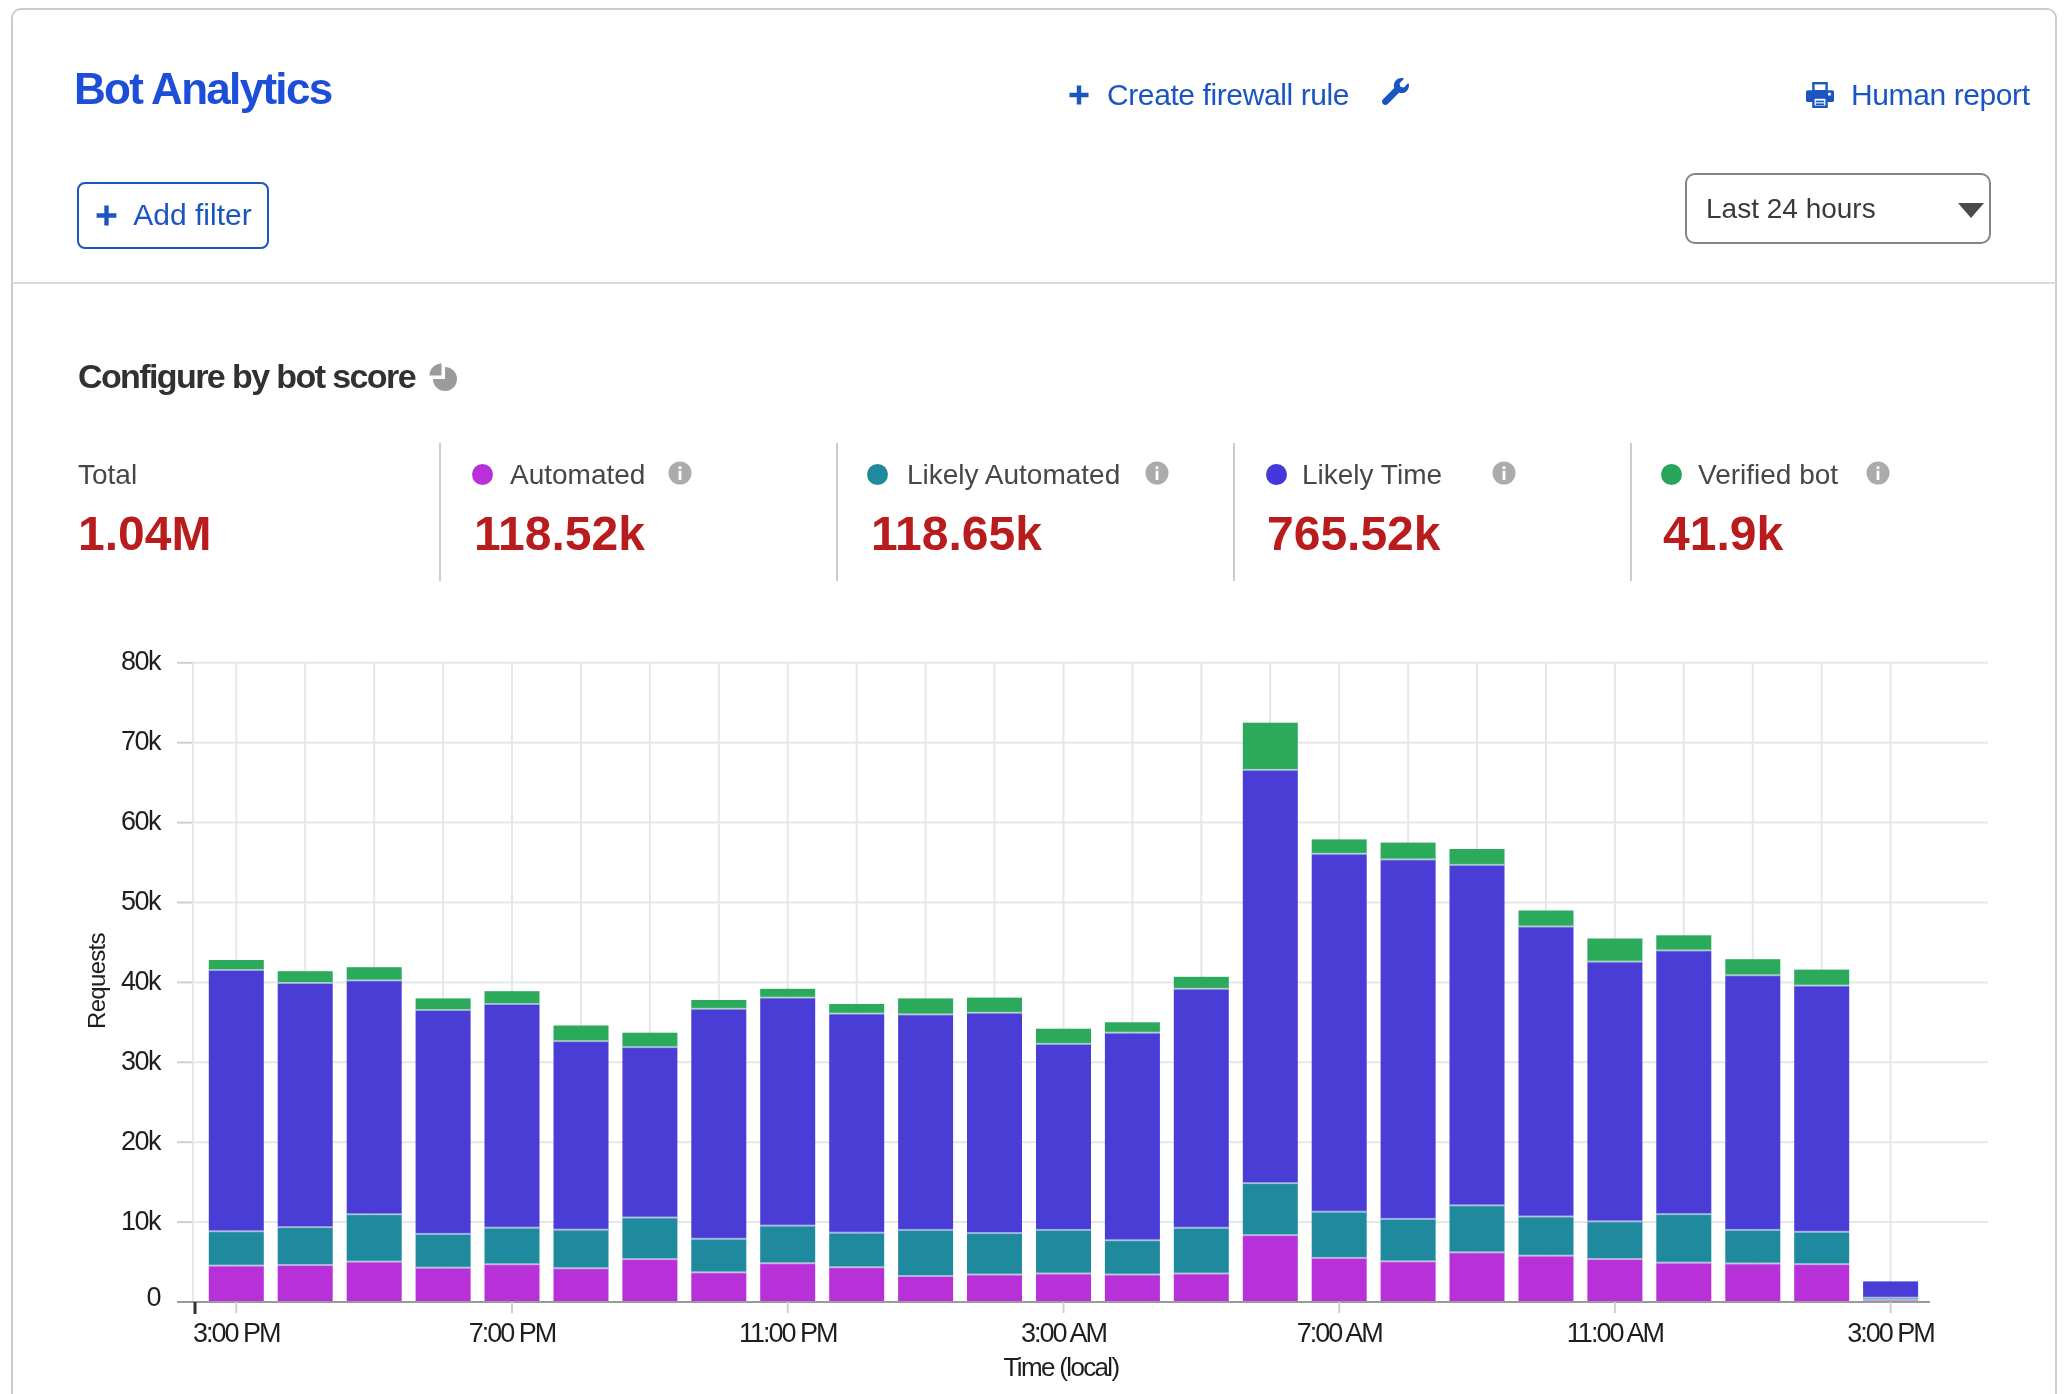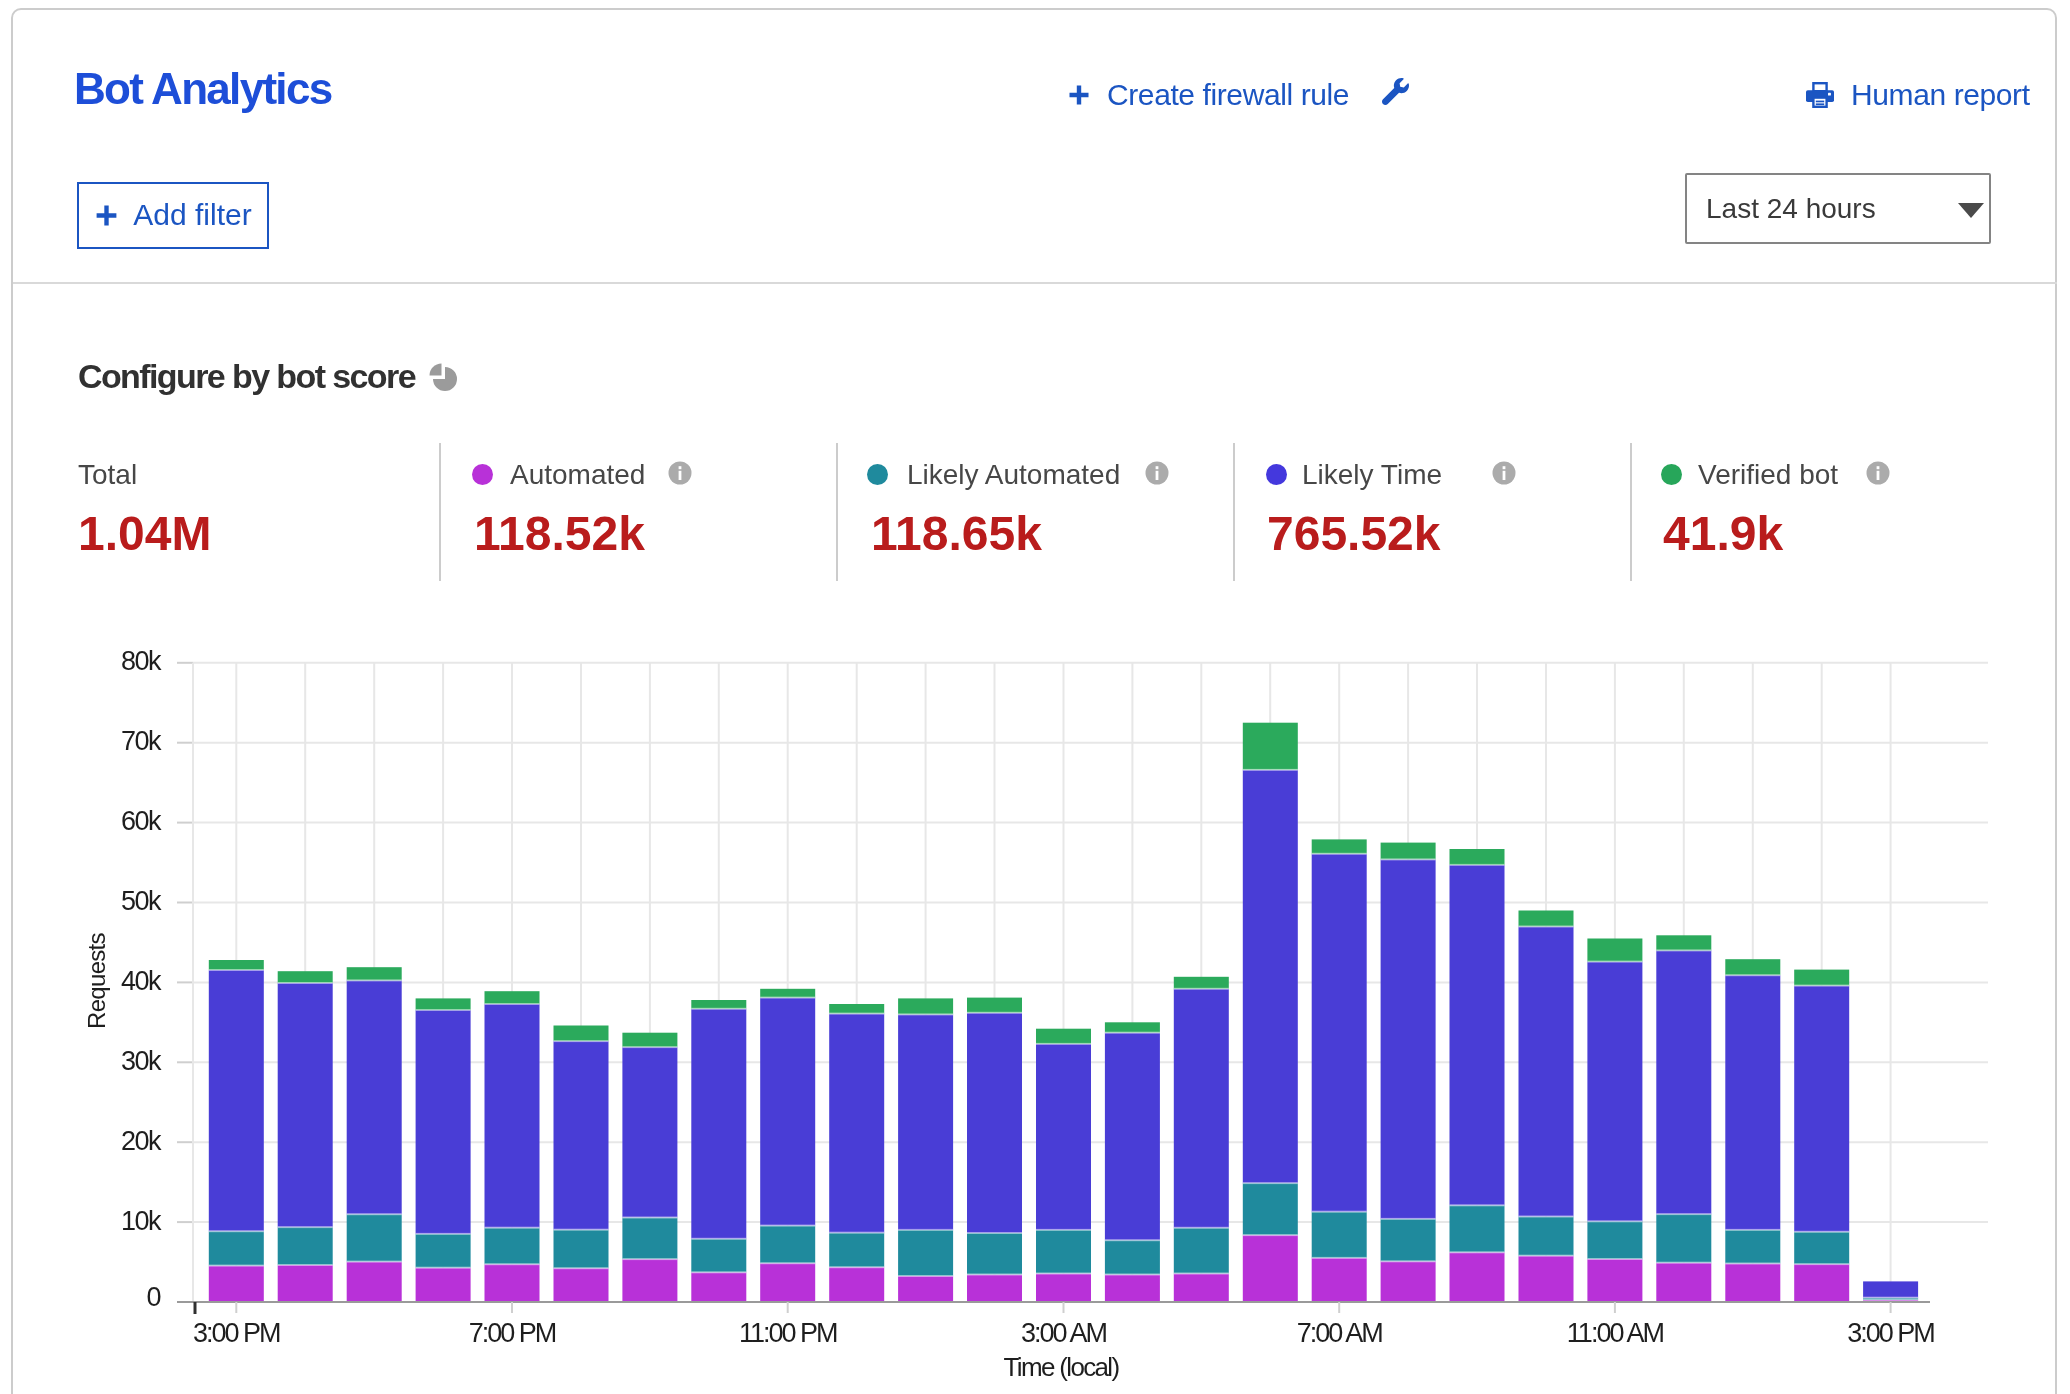--- a/index.html
+++ b/index.html
@@ -29,28 +29,28 @@
       <rect x="0" y="8.3" width="28" height="11.7" rx="1.8" fill="#1b55c2"></rect>
       <rect x="7.4" y="1.2" width="13.2" height="8" fill="#fff" stroke="#1b55c2" stroke-width="2.4"></rect>
       <rect x="22" y="10.7" width="2.9" height="2.9" rx="0.6" fill="#fff"></rect>
       <rect x="7.4" y="15.6" width="13.2" height="9.2" fill="#fff" stroke="#1b55c2" stroke-width="2.4"></rect>
       <rect x="9.8" y="18.6" width="8.4" height="1.7" fill="#1b55c2"></rect>
       <rect x="9.8" y="21.4" width="8.4" height="1.7" fill="#1b55c2"></rect>
     </svg>
     <span>Human report</span>
   </div>
 
-<div class="abs" style="left:77px;top:182px;width:192px;height:67px;border:2px solid #1b55c2;border-radius:0;display:flex;align-items:center;justify-content:center;gap:14px;color:#1b55c2;font-size:30px">
+<div class="abs" style="left:77px;top:182px;width:192px;height:67px;border:2px solid #1b55c2;border-radius:8px;display:flex;align-items:center;justify-content:center;gap:14px;color:#1b55c2;font-size:30px">
     <svg width="25" height="25" viewBox="0 0 24 24" style="flex:none">
       <path d="M12 2.5 V21.5 M2.5 12 H21.5" stroke="#1b55c2" stroke-width="4.2"></path>
     </svg>
     <span style="position:relative;top:-1px">Add filter</span>
   </div>
 
-<div class="abs" style="left:1685px;top:173px;width:306px;height:71px;border:2px solid #848484;border-radius:2px;display:flex;align-items:center;padding-left:19px;font-size:28px;color:#3a3a3a">Last 24 hours
+<div class="abs" style="left:1685px;top:173px;width:306px;height:71px;border:2px solid #848484;border-radius:10px;display:flex;align-items:center;padding-left:19px;font-size:28px;color:#3a3a3a">Last 24 hours
   <div style="position:absolute;right:5px;top:28px;width:0;height:0;border-left:13px solid transparent;border-right:13px solid transparent;border-top:15px solid #4a4a4a"></div>
 </div>
 
 <div class="abs" style="left:78px;top:357px;font-size:34px;font-weight:700;letter-spacing:-1.6px;color:#313131">Configure by bot score</div>
 <svg width="31" height="31" viewBox="0 0 31 31" style="position:absolute;left:428px;top:362px">
     <path fill="#9b9b9b" d="M17 5 A 12 12 0 1 1 5 17 L 17 17 Z"></path>
     <path fill="#9b9b9b" d="M13.5 1.5 A 12 12 0 0 0 1.5 13.5 L 13.5 13.5 Z"></path>
   </svg>
 
 <div class="abs" style="left:439px;top:443px;width:2px;height:138px;background:#cccccc"></div>

